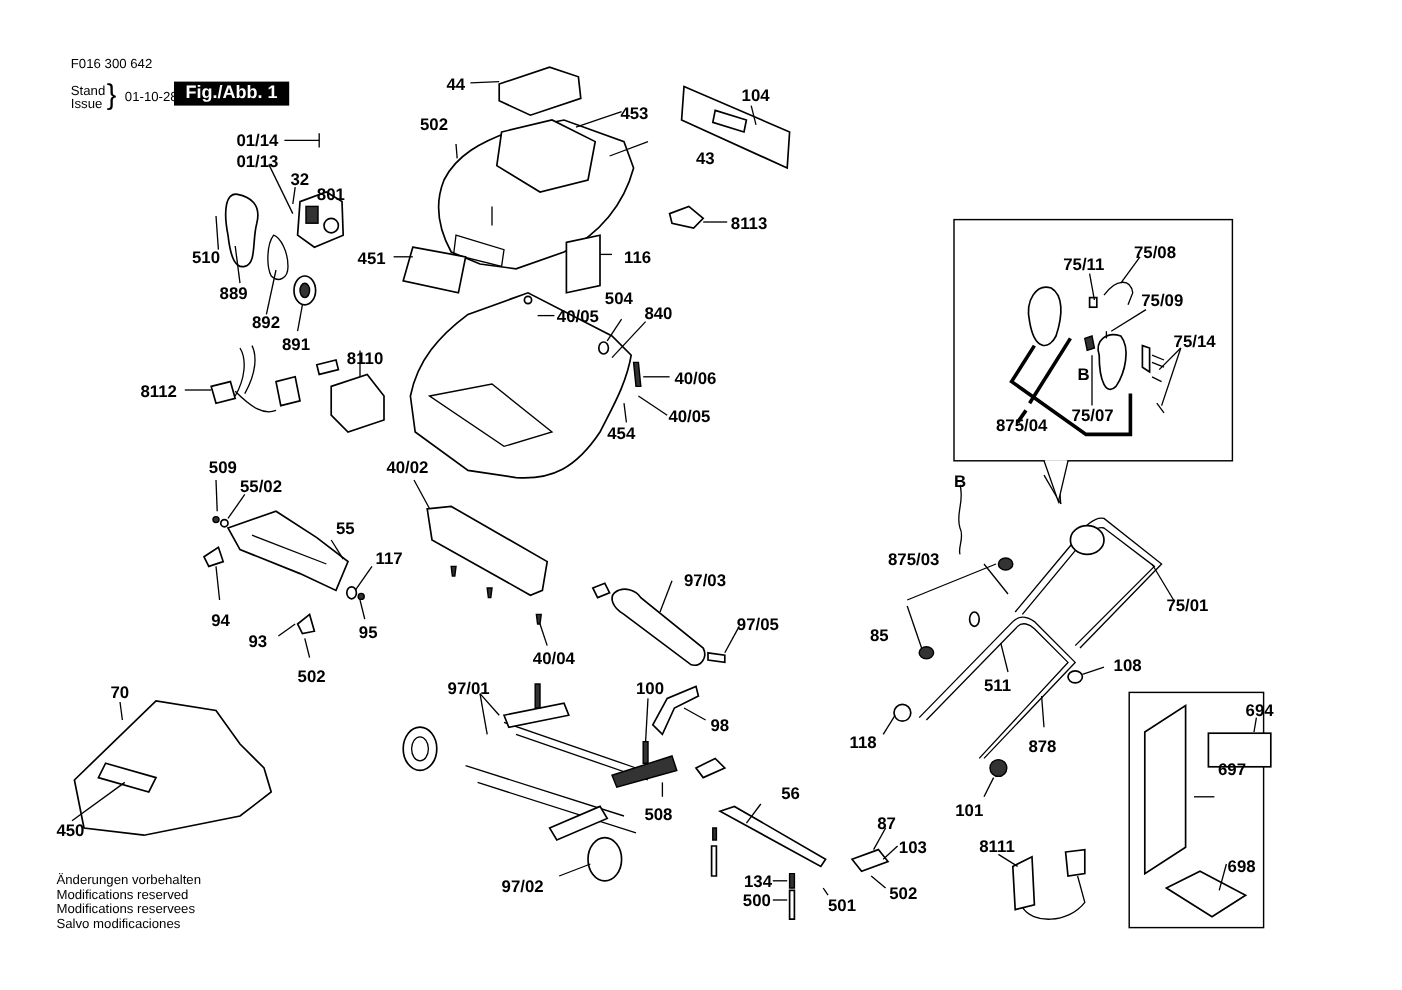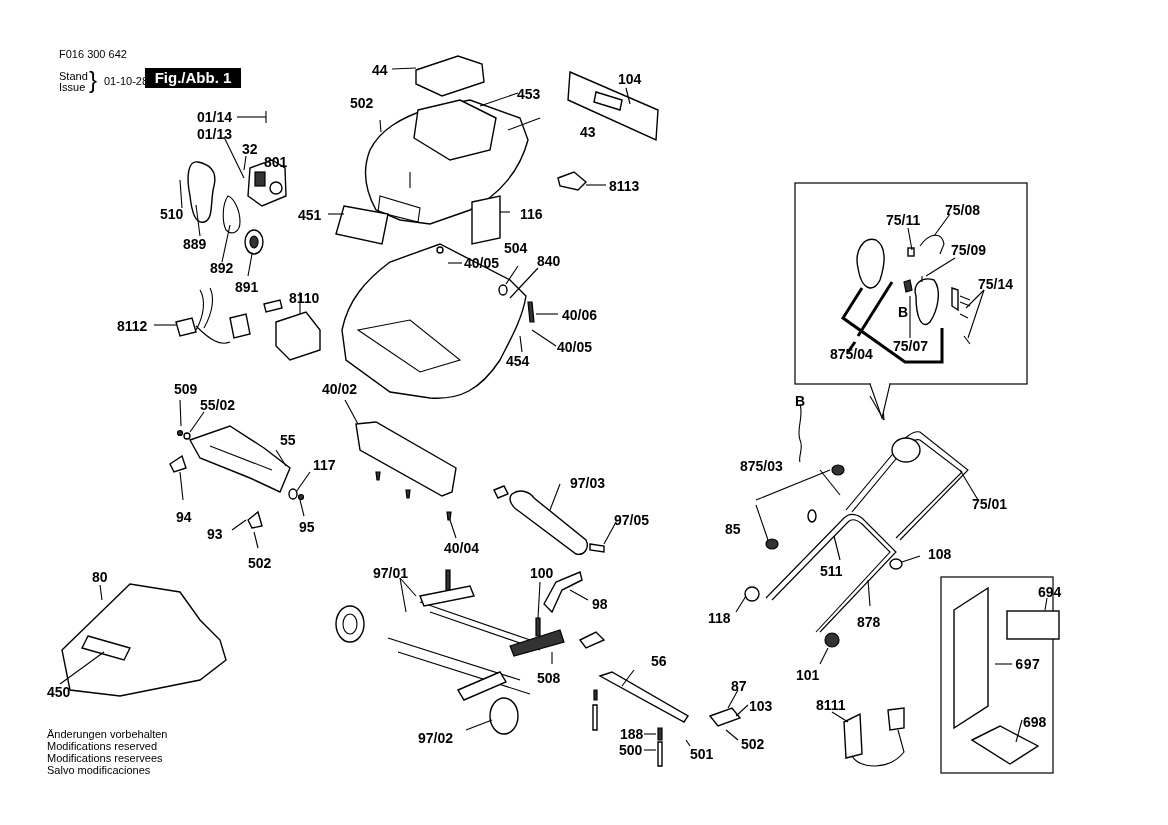--- a/index.html
+++ b/index.html
@@ -264,31 +264,31 @@
 <div class="lbl" style="left:280px;top:433px;">55</div>
 <div class="lbl" style="left:313px;top:458px;">117</div>
 <div class="lbl" style="left:176px;top:510px;">94</div>
 <div class="lbl" style="left:299px;top:520px;">95</div>
 <div class="lbl" style="left:207px;top:527px;">93</div>
 <div class="lbl" style="left:248px;top:556px;">502</div>
 <div class="lbl" style="left:322px;top:382px;">40/02</div>
 <div class="lbl" style="left:444px;top:541px;">40/04</div>
 <div class="lbl" style="left:570px;top:476px;">97/03</div>
 <div class="lbl" style="left:614px;top:513px;">97/05</div>
-<div class="lbl" style="left:92px;top:570px;">80</div>
+<div class="lbl" style="left:92px;top:570px;">70</div>
 <div class="lbl" style="left:47px;top:685px;">450</div>
 <div class="lbl" style="left:373px;top:566px;">97/01</div>
 <div class="lbl" style="left:530px;top:566px;text-align:right;">100</div>
 <div class="lbl" style="left:592px;top:597px;">98</div>
 <div class="lbl" style="left:537px;top:671px;">508</div>
 <div class="lbl" style="left:418px;top:731px;">97/02</div>
 <div class="lbl" style="left:651px;top:654px;">56</div>
 <div class="lbl" style="left:731px;top:679px;">87</div>
 <div class="lbl" style="left:749px;top:699px;">103</div>
-<div class="lbl" style="left:620px;top:727px;">188</div>
+<div class="lbl" style="left:620px;top:727px;">134</div>
 <div class="lbl" style="left:619px;top:743px;">500</div>
 <div class="lbl" style="left:690px;top:747px;">501</div>
 <div class="lbl" style="left:741px;top:737px;">502</div>
 <div class="lbl" style="left:886px;top:213px;">75/11</div>
 <div class="lbl" style="left:945px;top:203px;">75/08</div>
 <div class="lbl" style="left:951px;top:243px;">75/09</div>
 <div class="lbl" style="left:978px;top:277px;">75/14</div>
 <div class="lbl" style="left:898px;top:305px;">B</div>
 <div class="lbl" style="left:830px;top:347px;">875/04</div>
 <div class="lbl" style="left:893px;top:339px;">75/07</div>
@@ -296,21 +296,21 @@
 <div class="lbl" style="left:740px;top:459px;">875/03</div>
 <div class="lbl" style="left:972px;top:497px;">75/01</div>
 <div class="lbl" style="left:725px;top:522px;">85</div>
 <div class="lbl" style="left:820px;top:564px;">511</div>
 <div class="lbl" style="left:928px;top:547px;">108</div>
 <div class="lbl" style="left:708px;top:611px;">118</div>
 <div class="lbl" style="left:857px;top:615px;">878</div>
 <div class="lbl" style="left:796px;top:668px;">101</div>
 <div class="lbl" style="left:816px;top:698px;">8111</div>
 <div class="lbl" style="left:1038px;top:585px;">694</div>
-<div class="lbl" style="left:1015px;top:658px;font-family:Liberation Mono, monospace;">697</div>
+<div class="lbl" style="left:1015px;top:634px;">697</div>
 <div class="lbl" style="left:1023px;top:715px;">698</div>
 
 <div class="notes">
   <div>Änderungen vorbehalten</div>
   <div>Modifications reserved</div>
   <div>Modifications reservees</div>
   <div>Salvo modificaciones</div>
 </div>
 
 </body></html>

